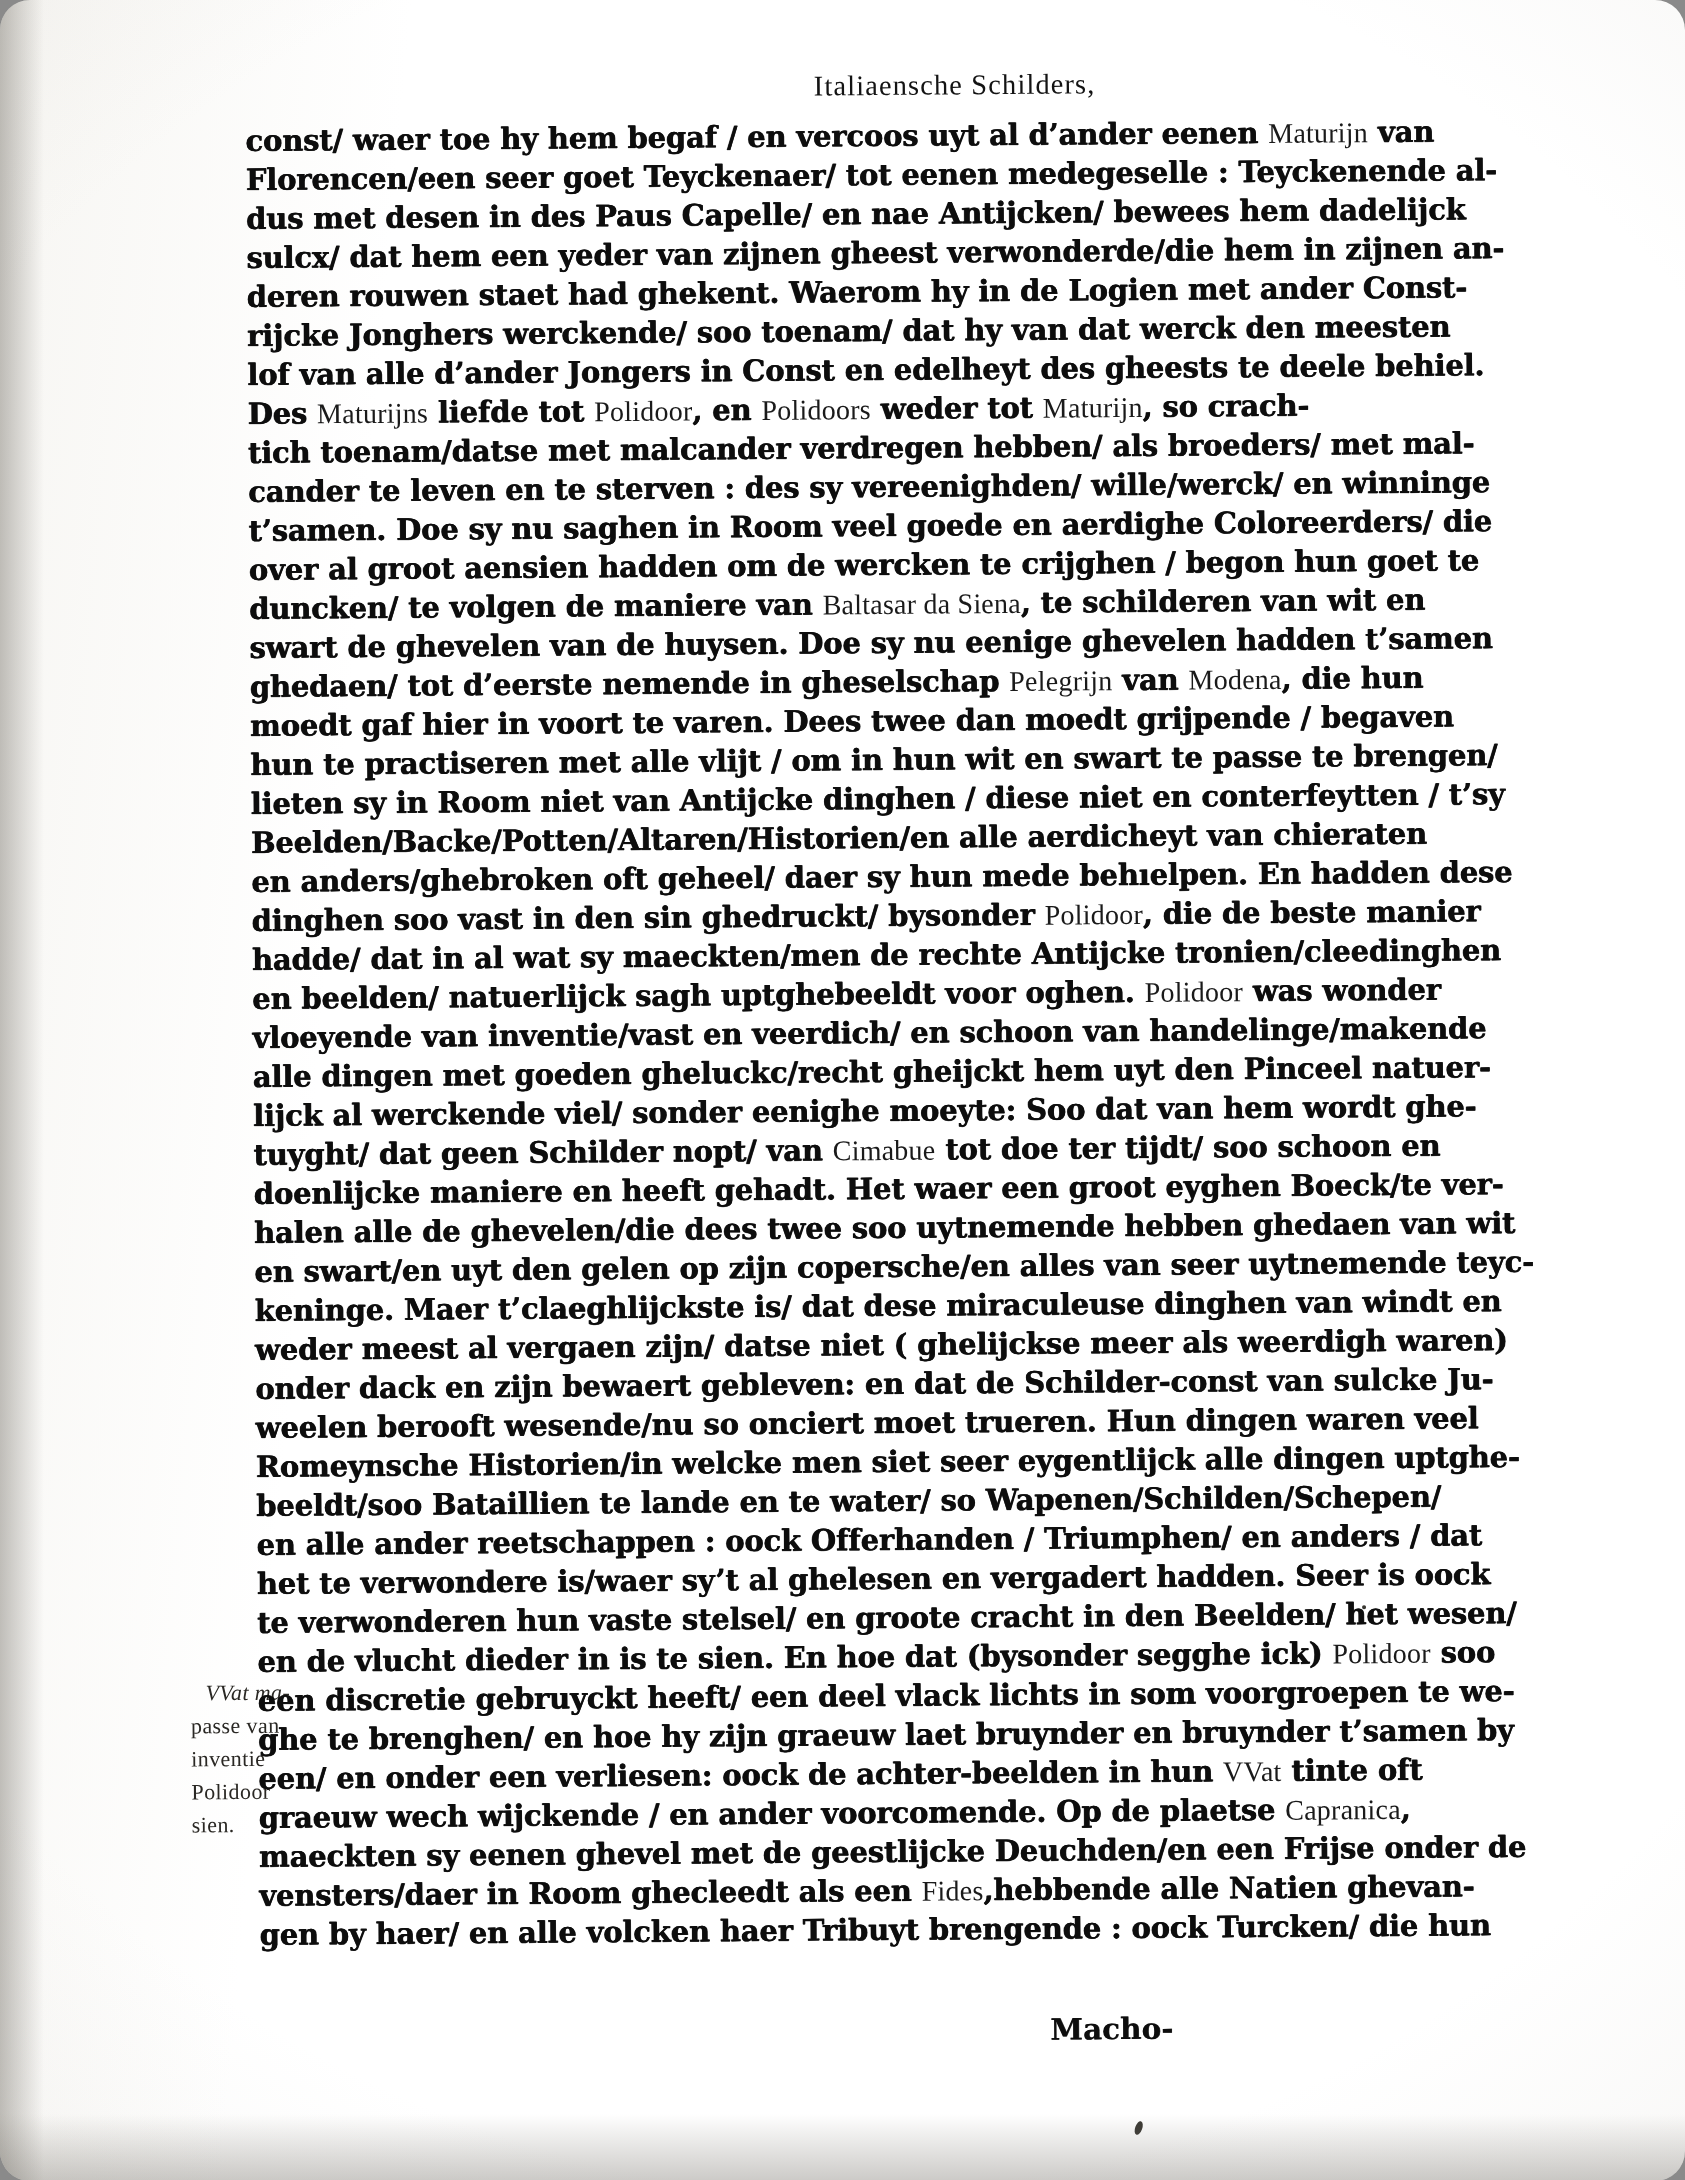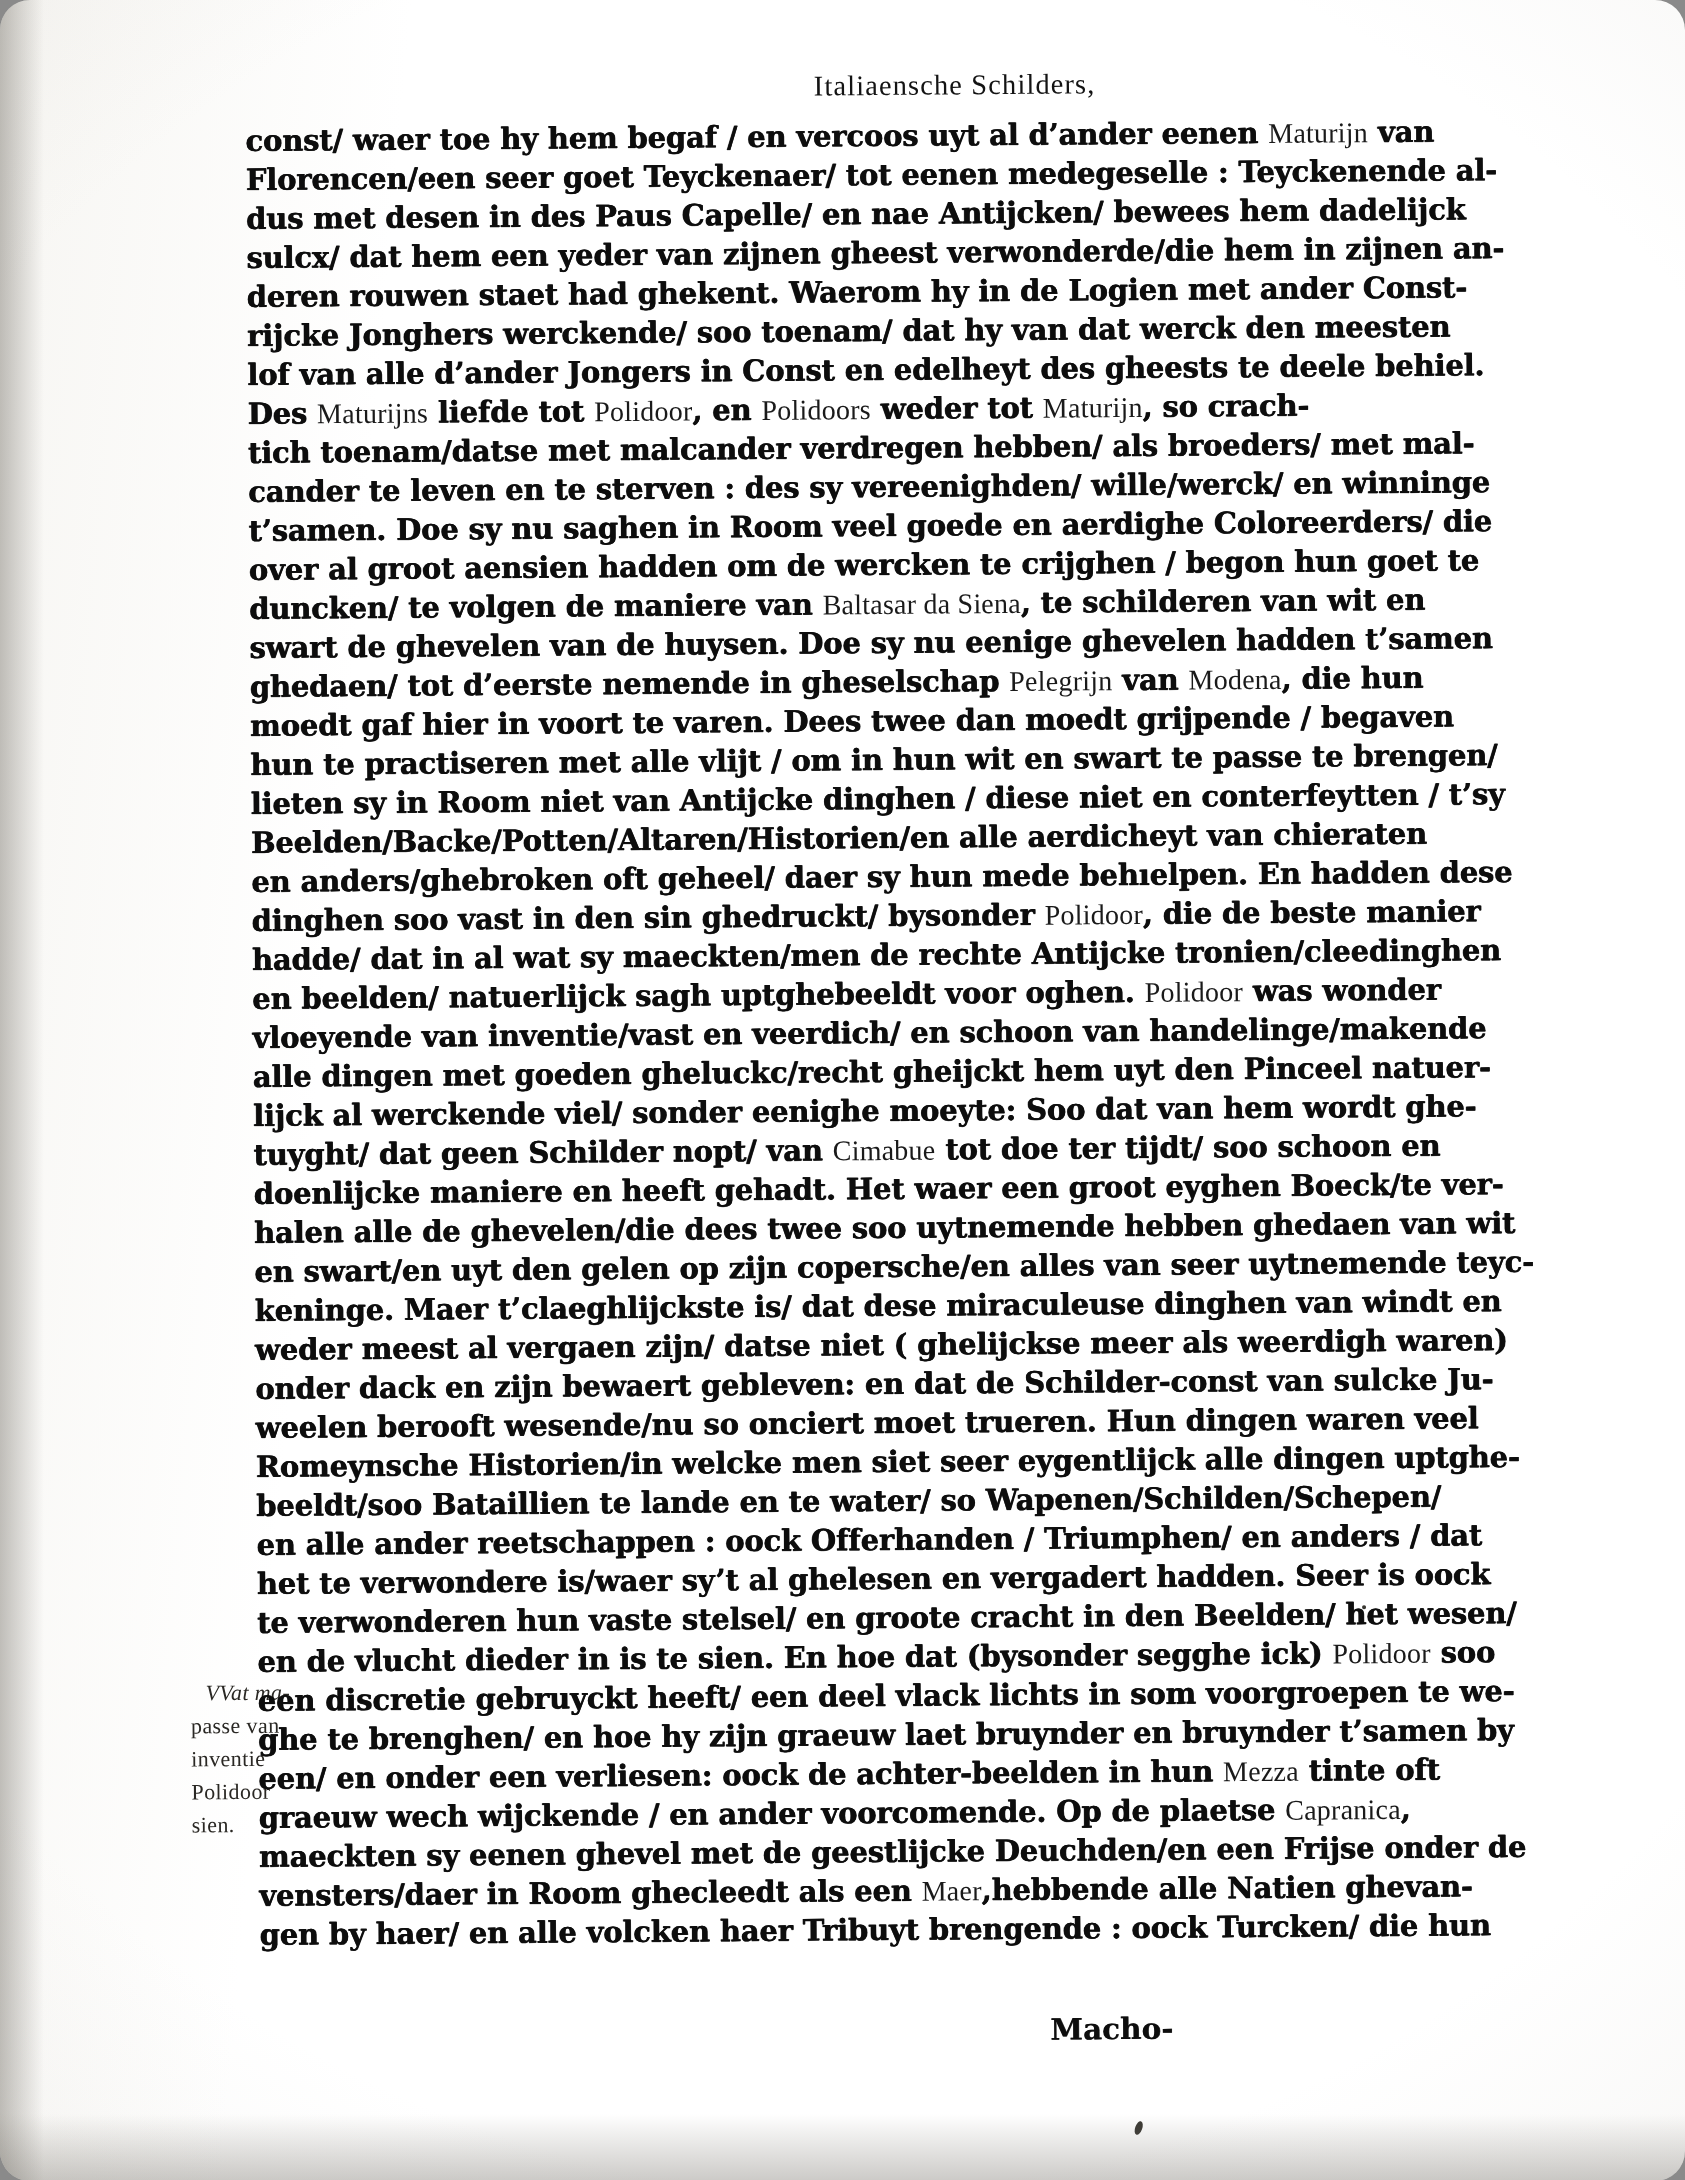--- a/index.html
+++ b/index.html
@@ -178,24 +178,24 @@
         <div class="ln"><span>onder dack en zijn bewaert gebleven: en dat de Schilder-const van sulcke Ju-</span></div>
         <div class="ln"><span>weelen berooft wesende/nu so onciert moet trueren. Hun dingen waren veel</span></div>
         <div class="ln"><span>Romeynsche Historien/in welcke men siet seer eygentlijck alle dingen uptghe-</span></div>
         <div class="ln"><span>beeldt/soo Bataillien te lande en te water/ so Wapenen/Schilden/Schepen/</span></div>
         <div class="ln"><span>en alle ander reetschappen : oock Offerhanden / Triumphen/ en anders / dat</span></div>
         <div class="ln"><span>het te verwondere is/waer sy’t al ghelesen en vergadert hadden. Seer is oock</span></div>
         <div class="ln"><span>te verwonderen hun vaste stelsel/ en groote cracht in den Beelden/ het wesen/</span></div>
         <div class="ln"><span>en de vlucht dieder in is te sien. En hoe dat (bysonder segghe ick) </span><span class="rm">Polidoor</span><span> soo</span></div>
         <div class="ln"><span>een discretie gebruyckt heeft/ een deel vlack lichts in som voorgroepen te we-</span></div>
         <div class="ln"><span>ghe te brenghen/ en hoe hy zijn graeuw laet bruynder en bruynder t’samen by</span></div>
-        <div class="ln"><span>een/ en onder een verliesen: oock de achter-beelden in hun </span><span class="rm">Mezza</span><span> tinte oft</span></div>
+        <div class="ln"><span>een/ en onder een verliesen: oock de achter-beelden in hun </span><span class="rm">VVat</span><span> tinte oft</span></div>
         <div class="ln"><span>graeuw wech wijckende / en ander voorcomende.  Op de plaetse </span><span class="rm">Capranica</span><span>,</span></div>
         <div class="ln"><span>maeckten sy eenen ghevel met de geestlijcke Deuchden/en een Frijse onder de</span></div>
-        <div class="ln"><span>vensters/daer in Room ghecleedt als een </span><span class="rm">Maer</span><span>,hebbende alle Natien ghevan-</span></div>
+        <div class="ln"><span>vensters/daer in Room ghecleedt als een </span><span class="rm">Fides</span><span>,hebbende alle Natien ghevan-</span></div>
         <div class="ln"><span>gen by haer/ en alle volcken haer Tribuyt brengende : oock Turcken/ die hun</span></div>
       </div>
 
     <div id="catchword">Macho-</div>
 
     <span class="speck" style="left:1127px; top:2123px; width:6.7px; height:14.3px; transform:rotate(20deg);"></span>
     <span class="speck" style="left:1358px; top:1609px; width:3.8px; height:3.8px;"></span>
     <span class="speck" style="left:335px; top:1586px; width:2.9px; height:2.9px;"></span>
   </div>
 

